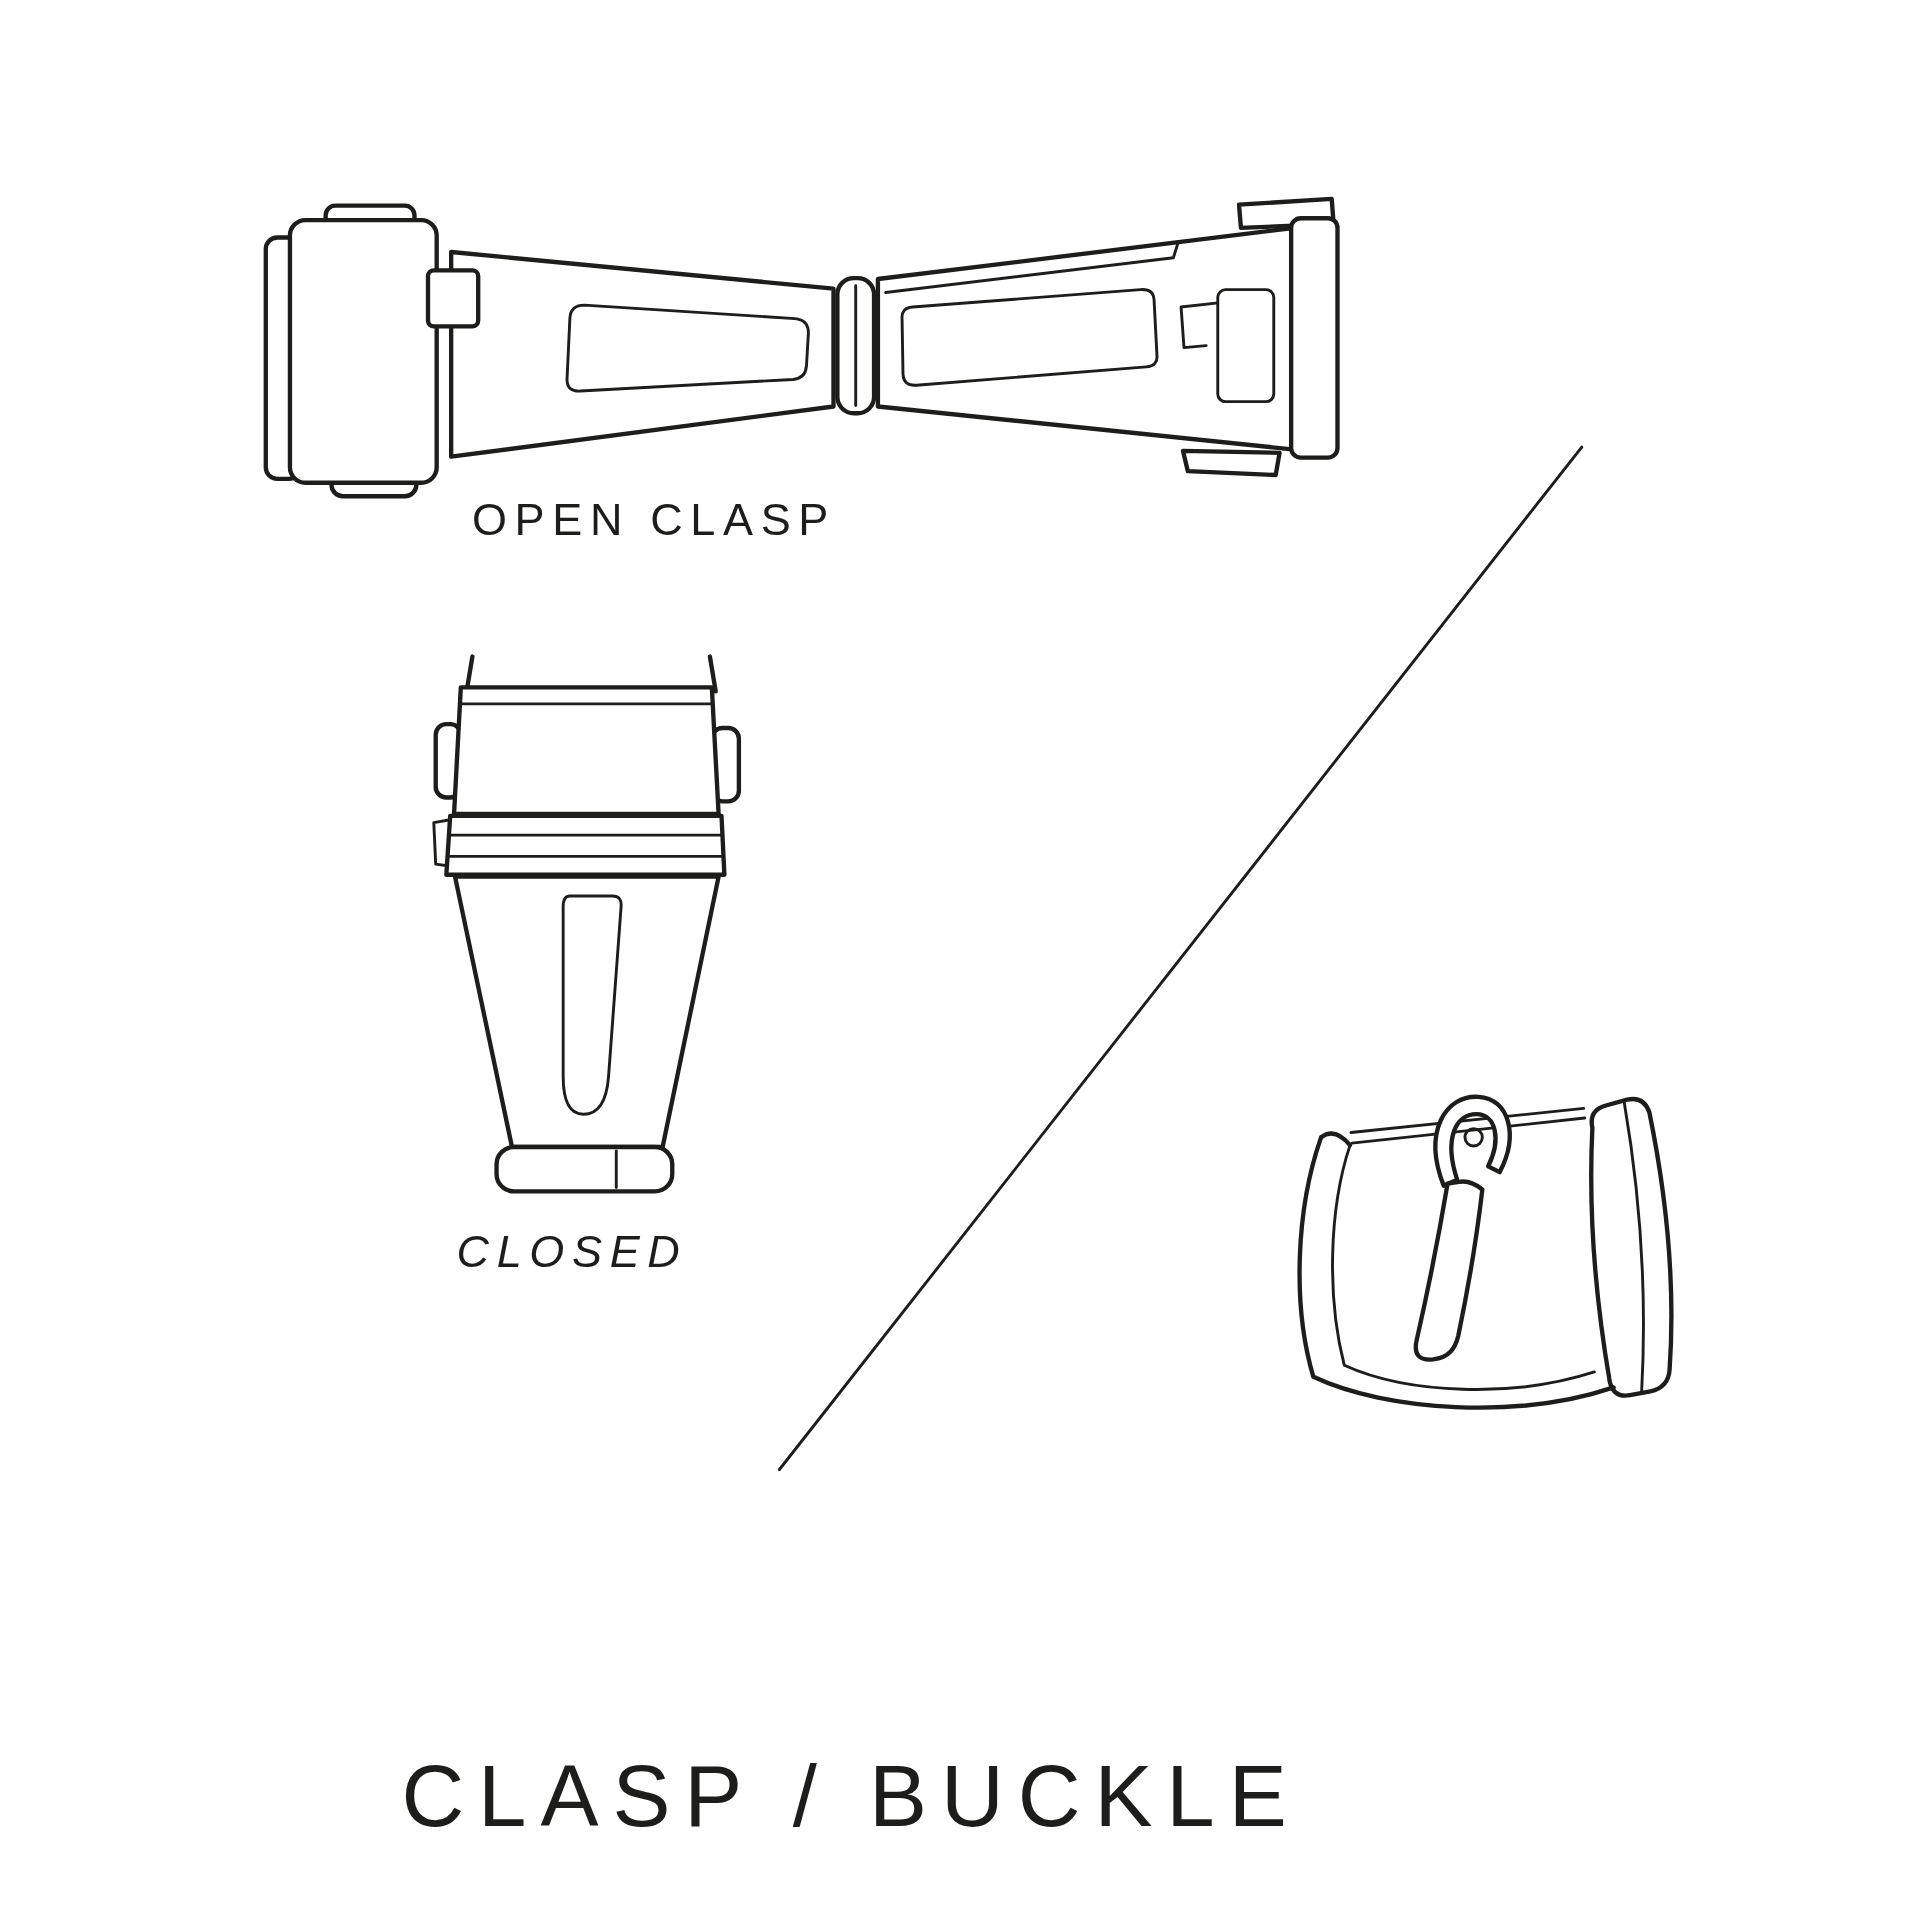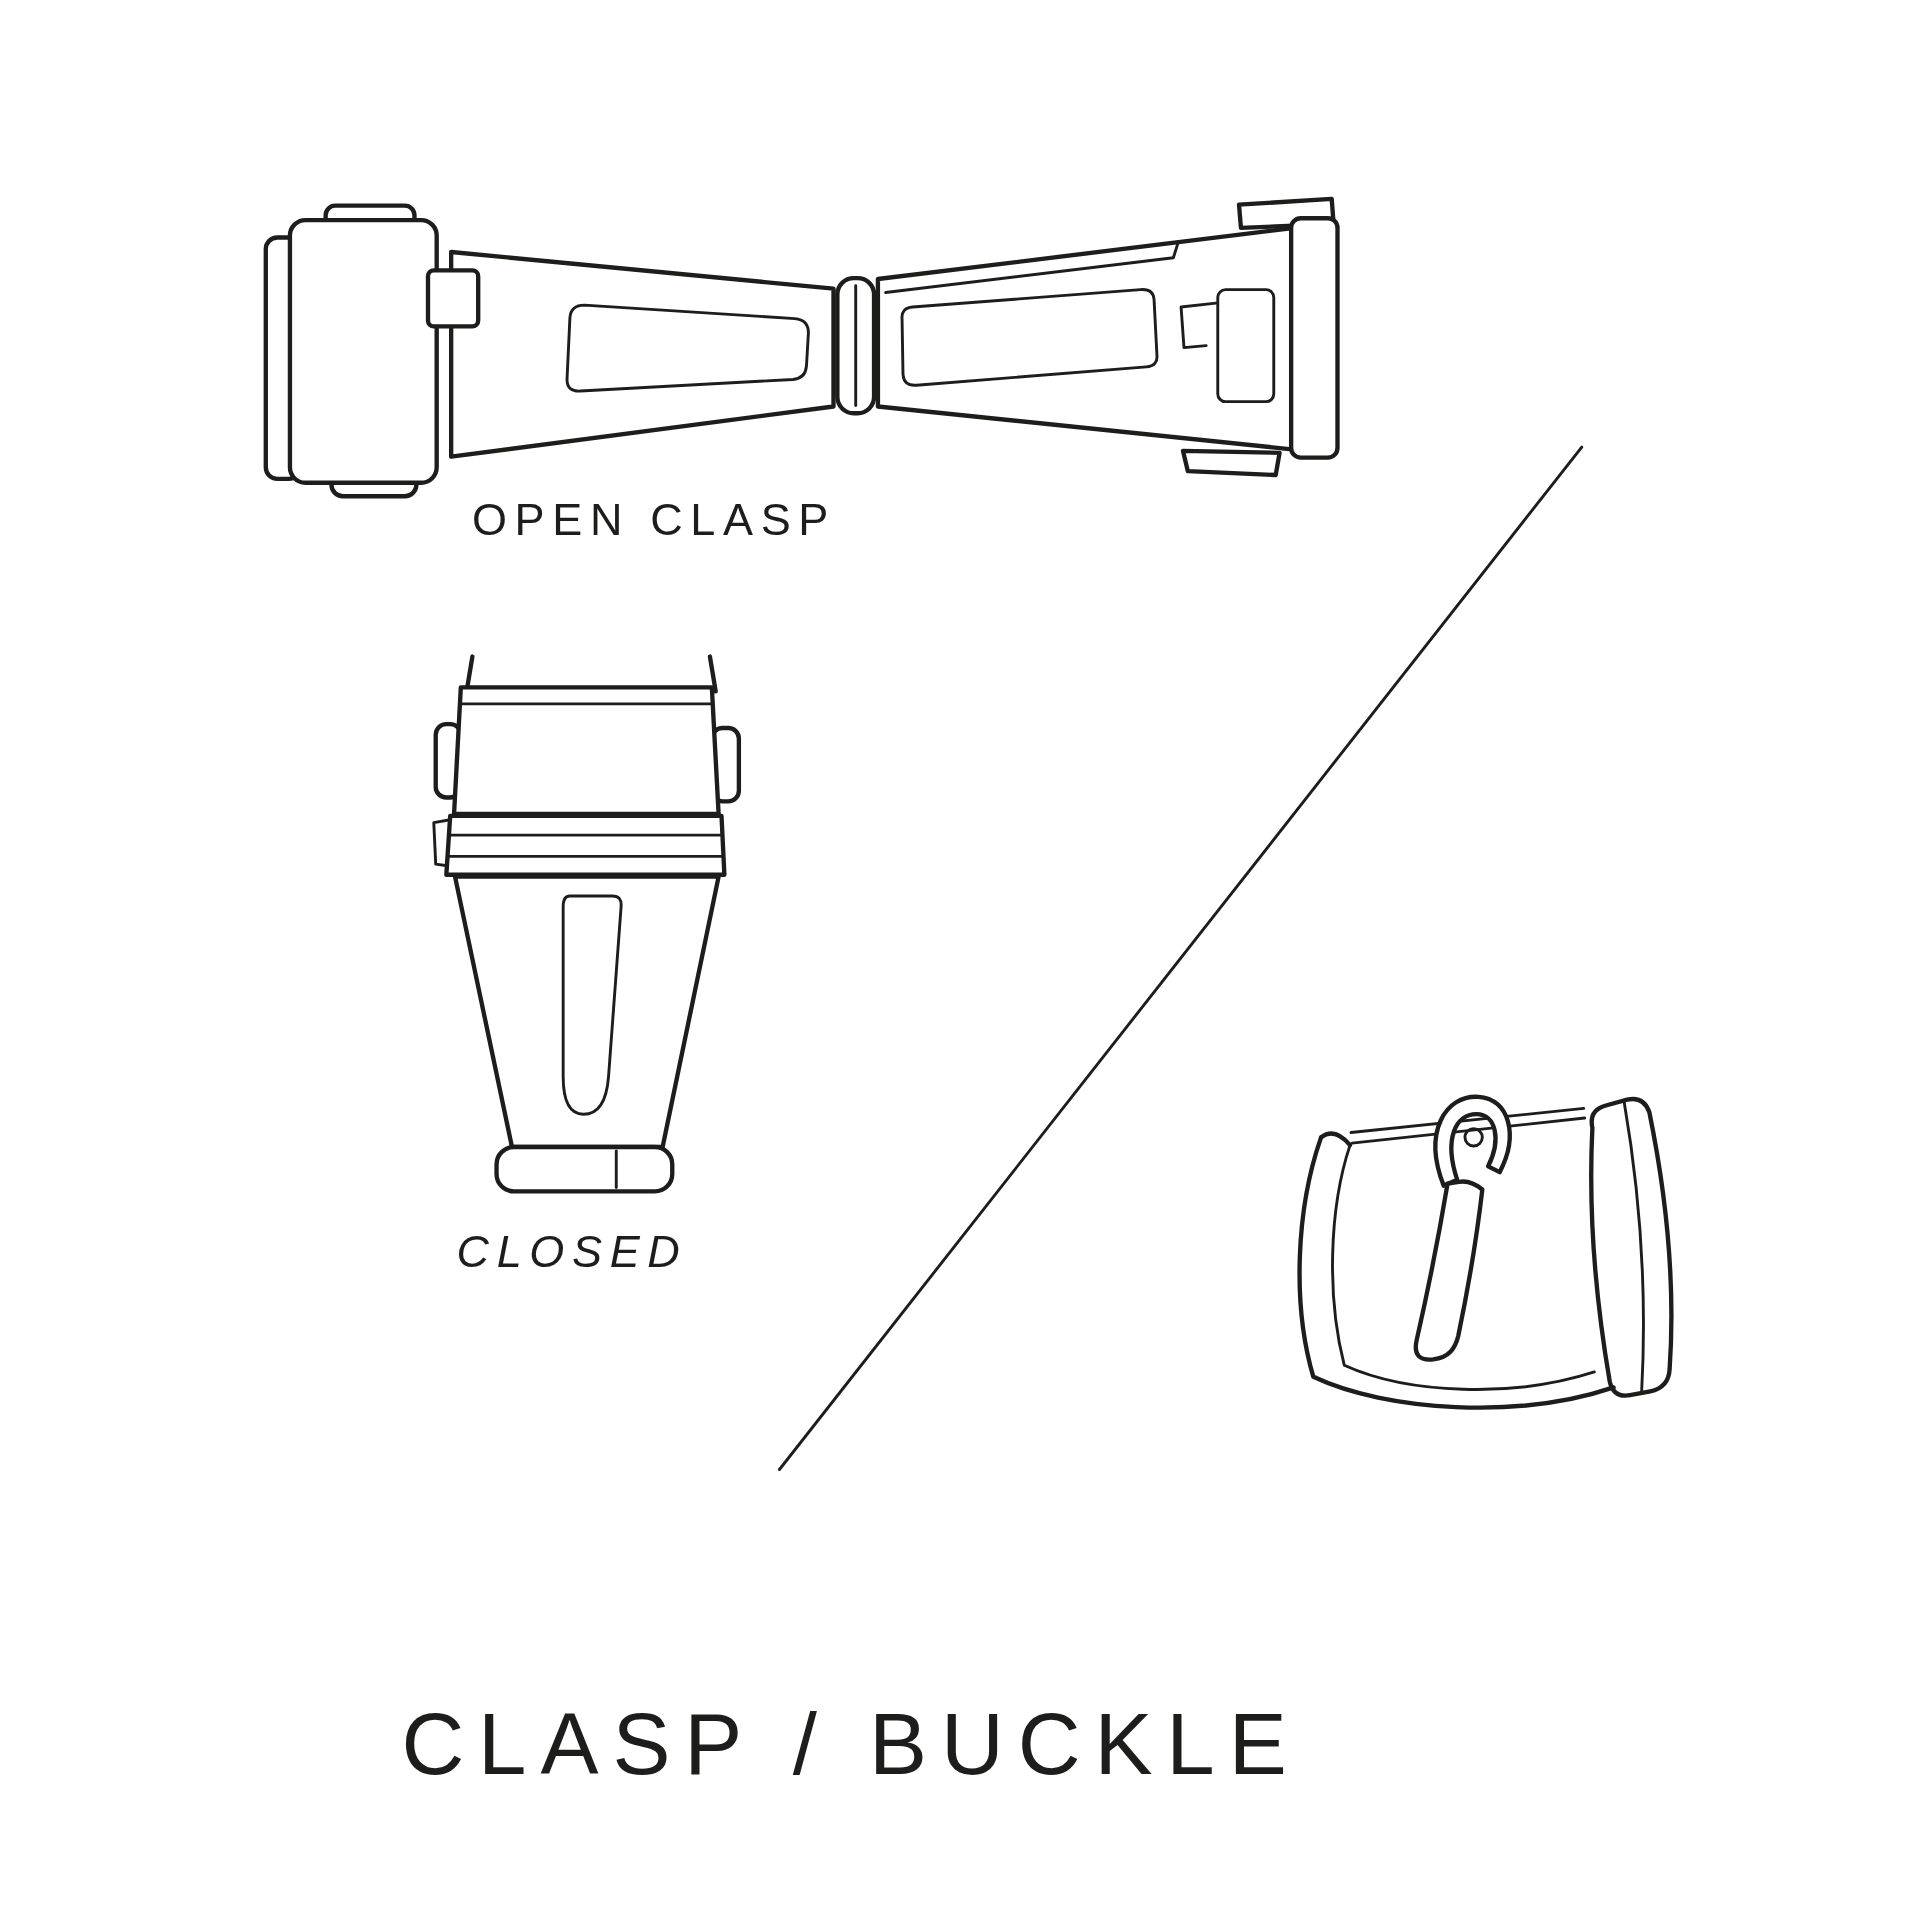--- a/index.html
+++ b/index.html
@@ -99,16 +99,16 @@
       <path class="fill" d="M1458 1228 C1436 1172 1460 1134 1494 1136 C1526 1138 1536 1176 1516 1214 L1504 1208 C1518 1180 1512 1154 1492 1154 C1470 1154 1458 1180 1472 1222 Z"></path>
       <circle class="thin" cx="1489" cy="1178" r="9"></circle>
       <path class="fill" d="M1462 1226 C1452 1286 1440 1344 1430 1388 Q1425 1410 1447 1408 C1464 1406 1470 1396 1473 1384 C1483 1336 1492 1284 1498 1232 Q1486 1222 1474 1224 Q1466 1225 1462 1226 Z"></path>
     </g>
   </svg>
 
   <div class="caption" style="left:280px; top:494px; width:676px;">OPEN CLASP</div>
 
   <div class="caption" style="left:319px; top:1226px; width:434px;font-style:italic;">CLOSED</div>
 
-  <div class="title" style="left:0px; top:1694px; width:1630px;">CLASP / BUCKLE</div>
+  <div class="title" style="left:0px; top:1746px; width:1630px;">CLASP / BUCKLE</div>
 
 </div>
 
 
 </body></html>

